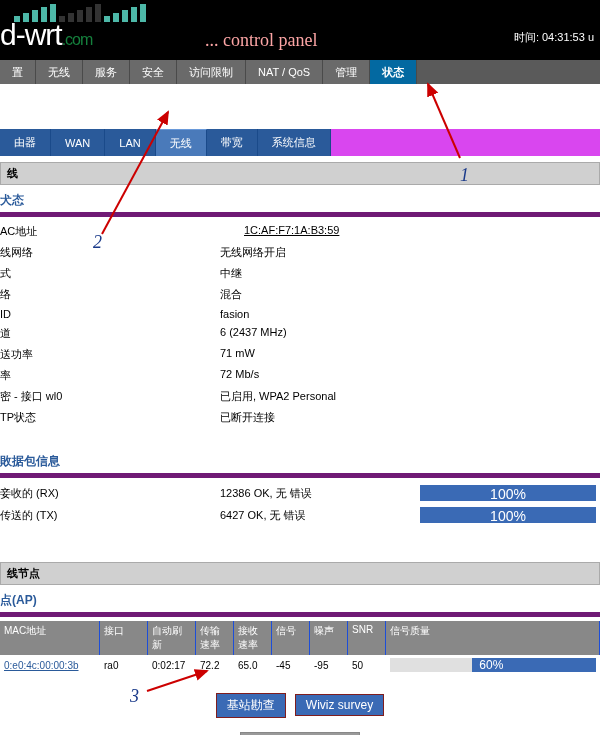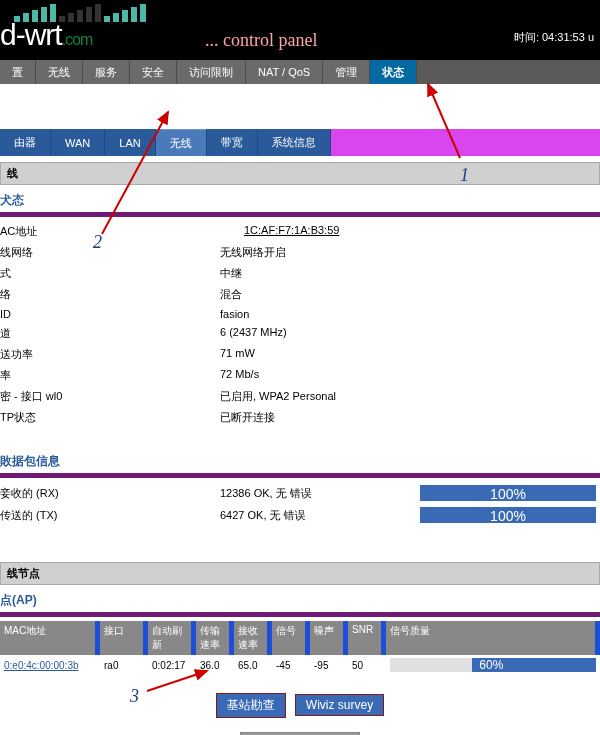--- a/index.html
+++ b/index.html
@@ -25,21 +25,21 @@
     .row-label { width: 220px; }
     .row-value { flex: 1; }
     .underline { text-decoration: underline; margin-left: 24px; }
     .packet-row { display: flex; padding: 3px 0; align-items: flex-end; }
     .packet-label { width: 220px; }
     .packet-value { width: 200px; }
     .progress-bar { flex: 1; height: 16px; background: #e0e0e0; position: relative; margin-right: 4px; }
     .progress-fill { height: 100%; background: #3a6ab5; }
     .progress-text { position: absolute; width: 100%; text-align: center; color: #fff; font-size: 14px; top: 1px; }
     .ap-header { display: flex; background: #888; color: #fff; font-size: 10px; }
-    .ap-header > div { padding: 3px 4px; border-right: 5px solid #1d4ed8; }
+    .ap-header > div { padding: 3px 4px; border-right: 1px solid #1d4ed8; }
     .ap-row { display: flex; font-size: 10px; align-items: center; }
     .ap-row > div { padding: 3px 4px; }
     .col-mac { width: 100px; }
     .col-if { width: 48px; }
     .col-up { width: 48px; }
     .col-txr { width: 38px; }
     .col-rxr { width: 38px; }
     .col-sig { width: 38px; }
     .col-noise { width: 38px; }
     .col-snr { width: 38px; }
@@ -179,21 +179,21 @@
     <div class="col-rxr">接收速率</div>
     <div class="col-sig">信号</div>
     <div class="col-noise">噪声</div>
     <div class="col-snr">SNR</div>
     <div class="col-qual">信号质量</div>
   </div>
   <div class="ap-row">
     <div class="col-mac mac-link">0:e0:4c:00:00:3b</div>
     <div class="col-if">ra0</div>
     <div class="col-up">0:02:17</div>
-    <div class="col-txr">36.0</div>
+    <div class="col-txr">72.2</div>
     <div class="col-rxr">65.0</div>
     <div class="col-sig">-45</div>
     <div class="col-noise">-95</div>
     <div class="col-snr">50</div>
     <div class="col-qual">
       <div class="quality-bar">
           <div class="quality-fill" style="width:60%;margin-left:40%"></div>
           <div class="quality-text">60%</div>
         </div>
     </div>

